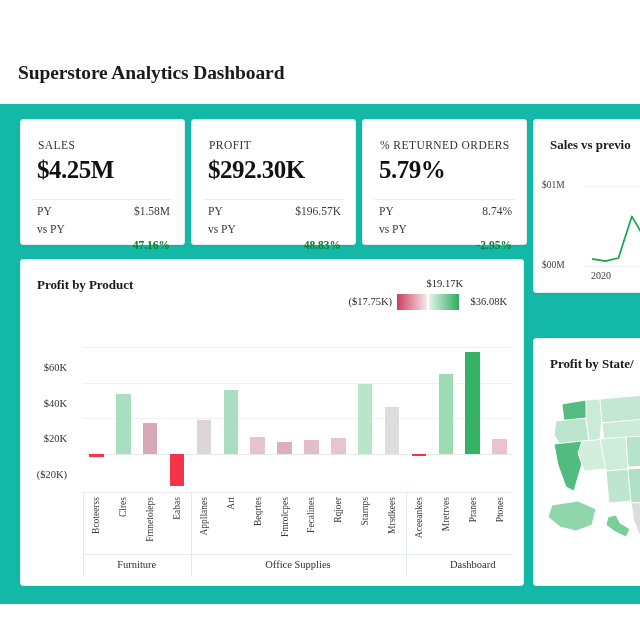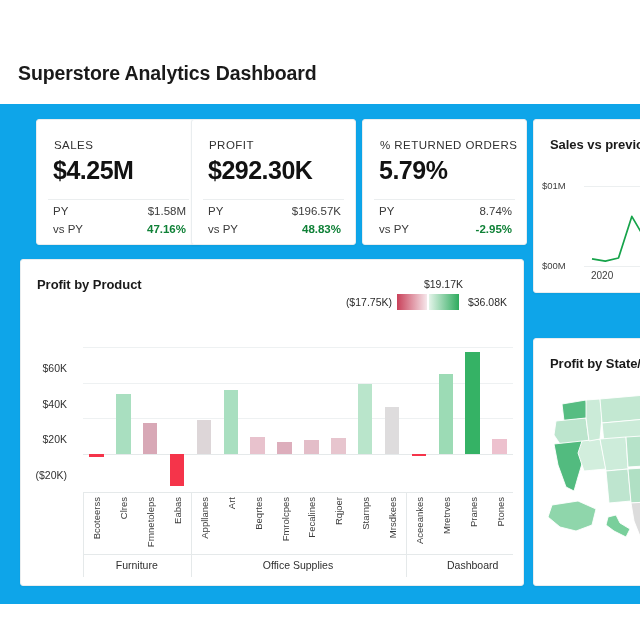--- a/index.html
+++ b/index.html
@@ -5,39 +5,40 @@
   * { box-sizing: border-box; margin: 0; padding: 0; }
   html, body { width: 640px; height: 640px; }
   body {
     font-family: "Liberation Sans", sans-serif;
     background: #ffffff;
     overflow: hidden;
     position: relative;
   }
   #dash {
     position: absolute; left: 0; top: 0; width: 640px; height: 604px;
-    background: #0ea5e9;
+    background: #14b8a6;
+    font-family: Liberation Serif, serif;
   }
   .title-band {
     position: absolute; left: 0; top: 0; width: 640px; height: 104px;
     background: #ffffff;
   }
   #page-title {
     position: absolute; left: 18px; top: 62px;
     font-size: 19.5px; font-weight: bold; color: #1a1a1a;
     letter-spacing: -0.1px; white-space: nowrap;
   }
   .card {
     position: absolute; background: #ffffff;
     border: 1px solid #e9edef; border-radius: 3px;
     box-shadow: 0 1px 2px rgba(30,50,60,0.055);
   }
   
   .kpi { width: 165px; height: 126px; top: 119px; }
-  .kpi.k1 { left: 36px; }
+  .kpi.k1 { left: 20px; }
   .kpi.k2 { left: 191px; }
   .kpi.k3 { left: 362px; }
   .kpi-label {
     position: absolute; left: 17px; top: 19px;
     font-size: 11.5px; color: #313131; letter-spacing: 0.45px;
     white-space: nowrap;
   }
   .kpi-value {
     position: absolute; left: 16px; top: 36px;
     font-size: 25px; font-weight: bold; color: #121212;
@@ -47,21 +48,21 @@
     position: absolute; left: 11px; right: 11px; top: 79px;
     height: 1px; background: #ebeeef;
   }
   .kpi-rows { position: absolute; left: 16px; right: 14px; top: 85px; }
   .kpi-row {
     position: relative; height: 18px; font-size: 11.5px;
     color: #3a3a3a; white-space: nowrap;
   }
   .kpi-row .rk { position: absolute; left: 0; top: 0; }
   .kpi-row .rv { position: absolute; right: 0; top: 0; text-align: right; }
-  .kpi-row.delta .rv { color: #0f8137; font-weight: bold; }
+  .kpi-row.delta .rv { color: #0f8137; font-weight: bold; margin-top: 16px; }
 
   
   .spark-card { left: 533px; top: 119px; width: 138px; height: 174px; }
   .panel-title {
     position: absolute; left: 16px; top: 17px;
     font-size: 13px; font-weight: bold; color: #1a1a1a;
     white-space: nowrap; letter-spacing: -0.05px;
   }
   .spark-body { position: absolute; left: 0; top: 60px; width: 138px; height: 112px; }
   .spark-ytick {

